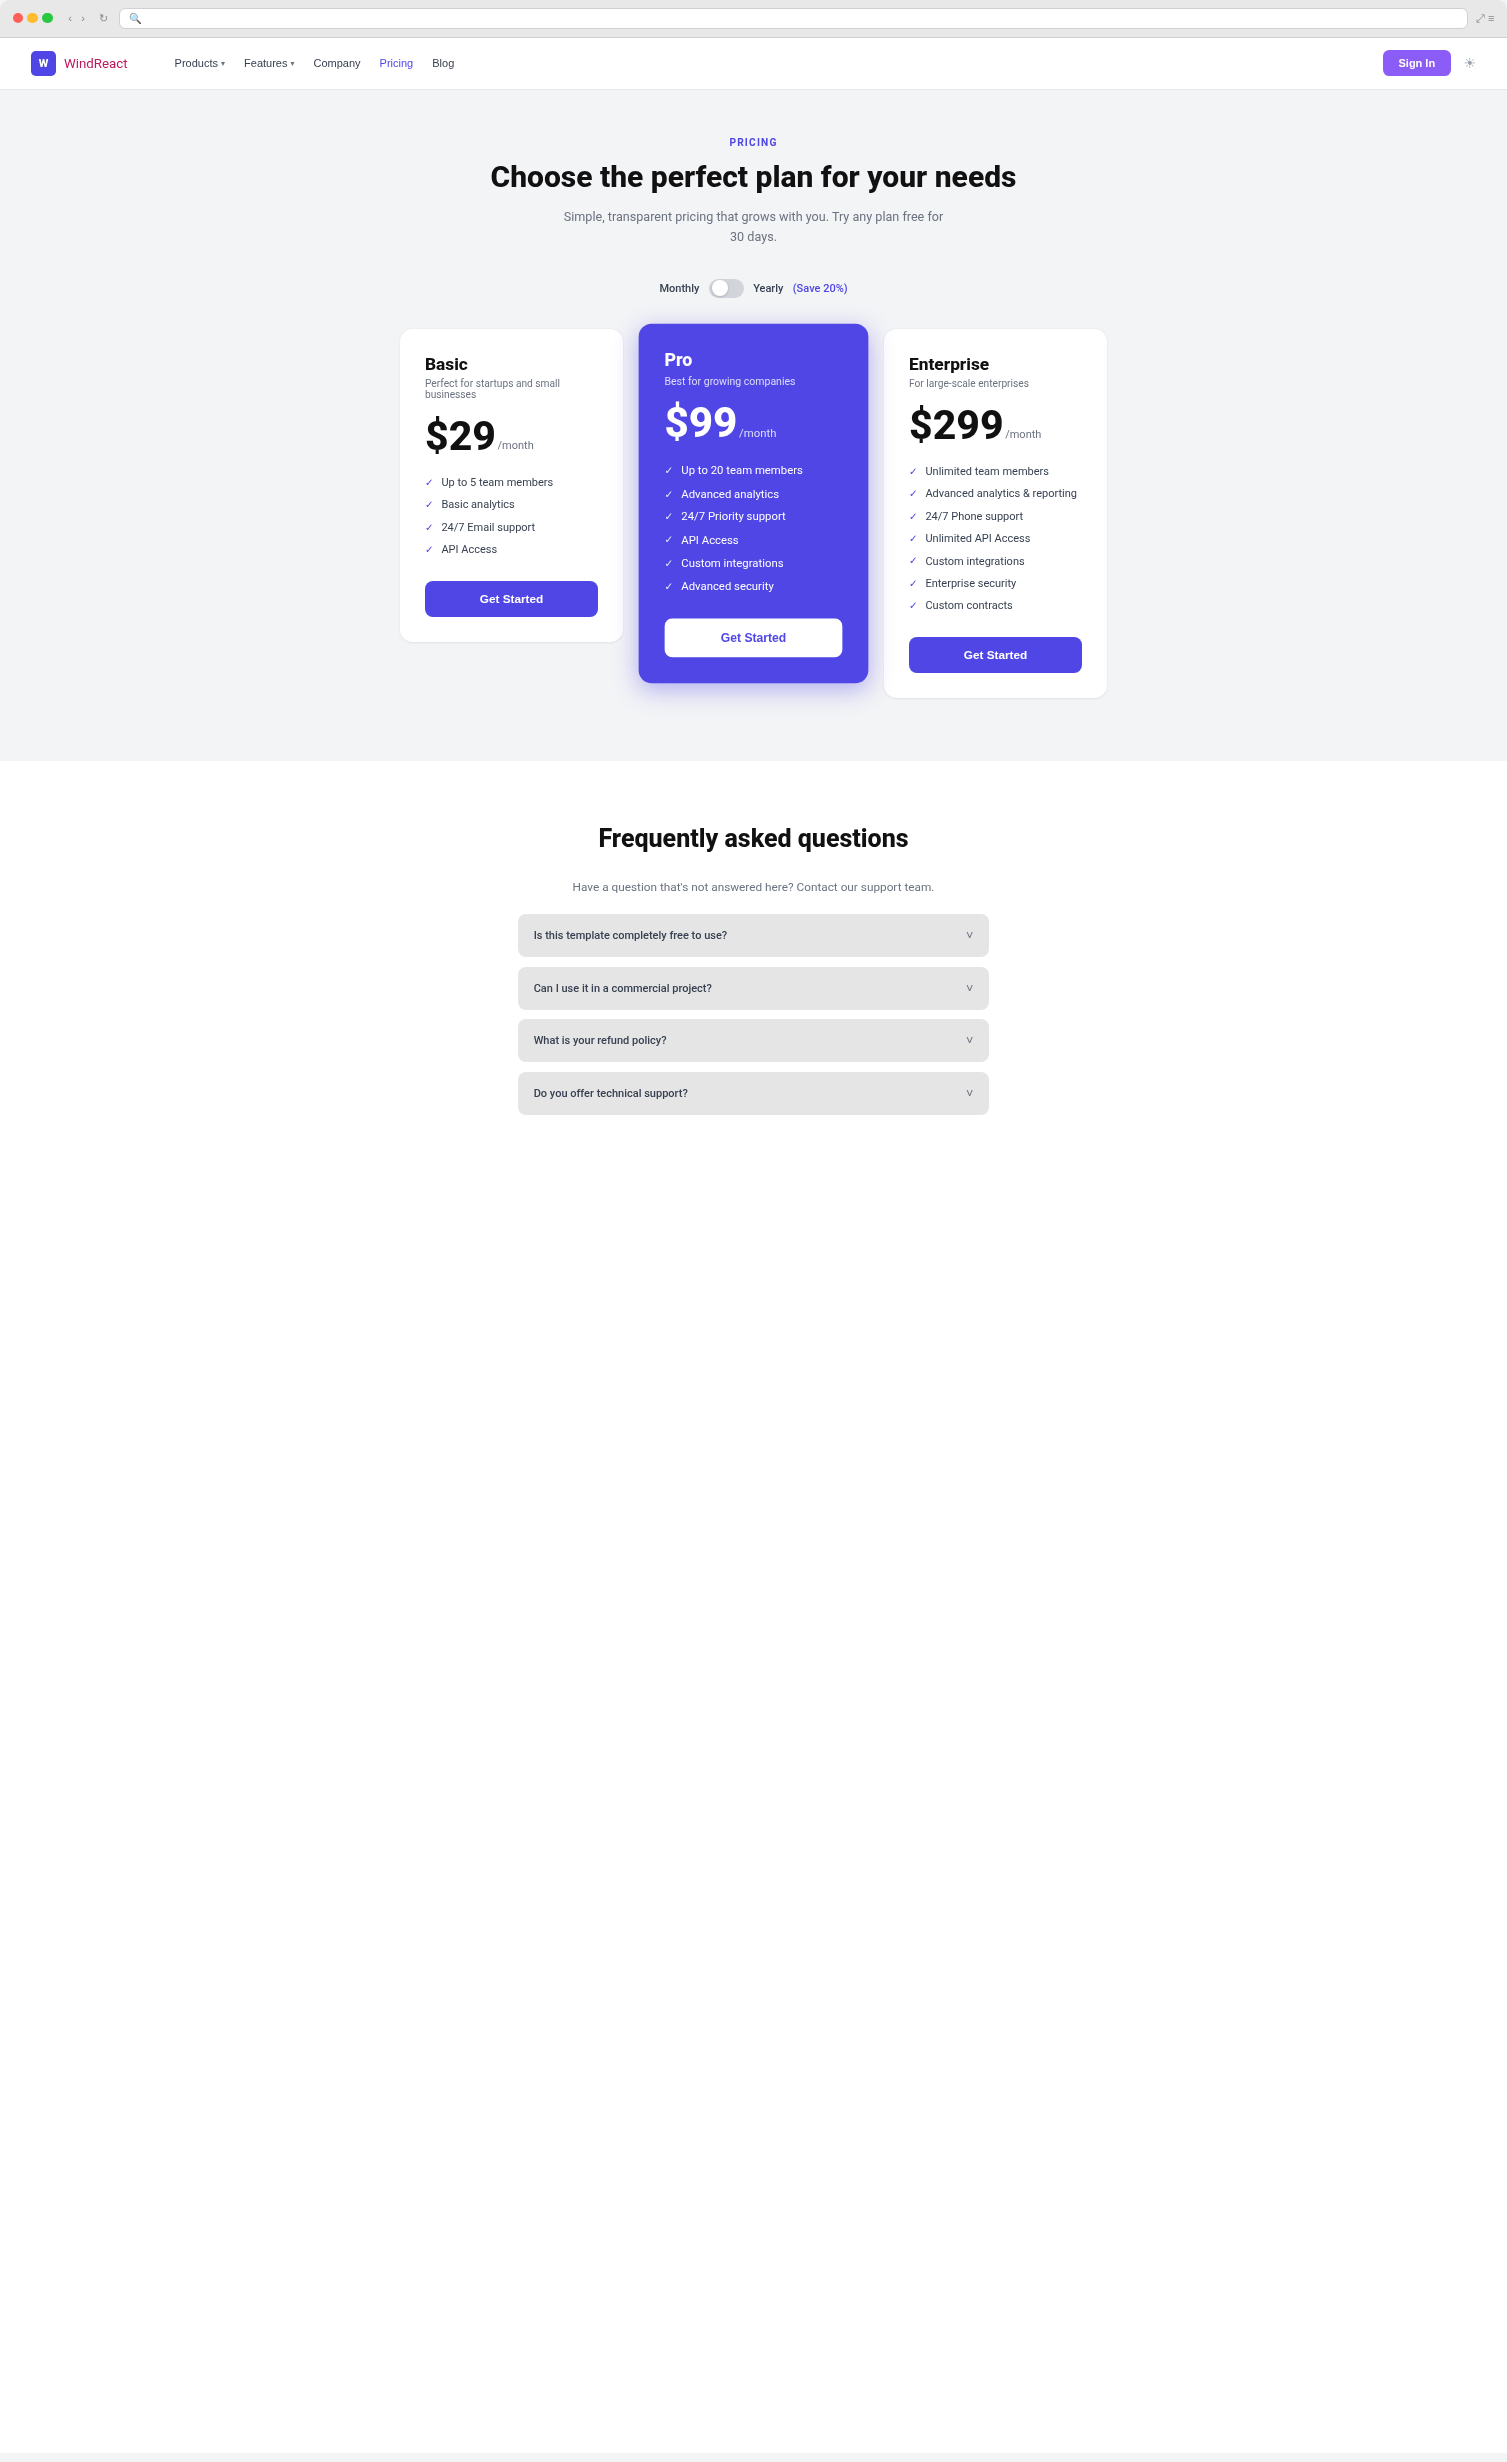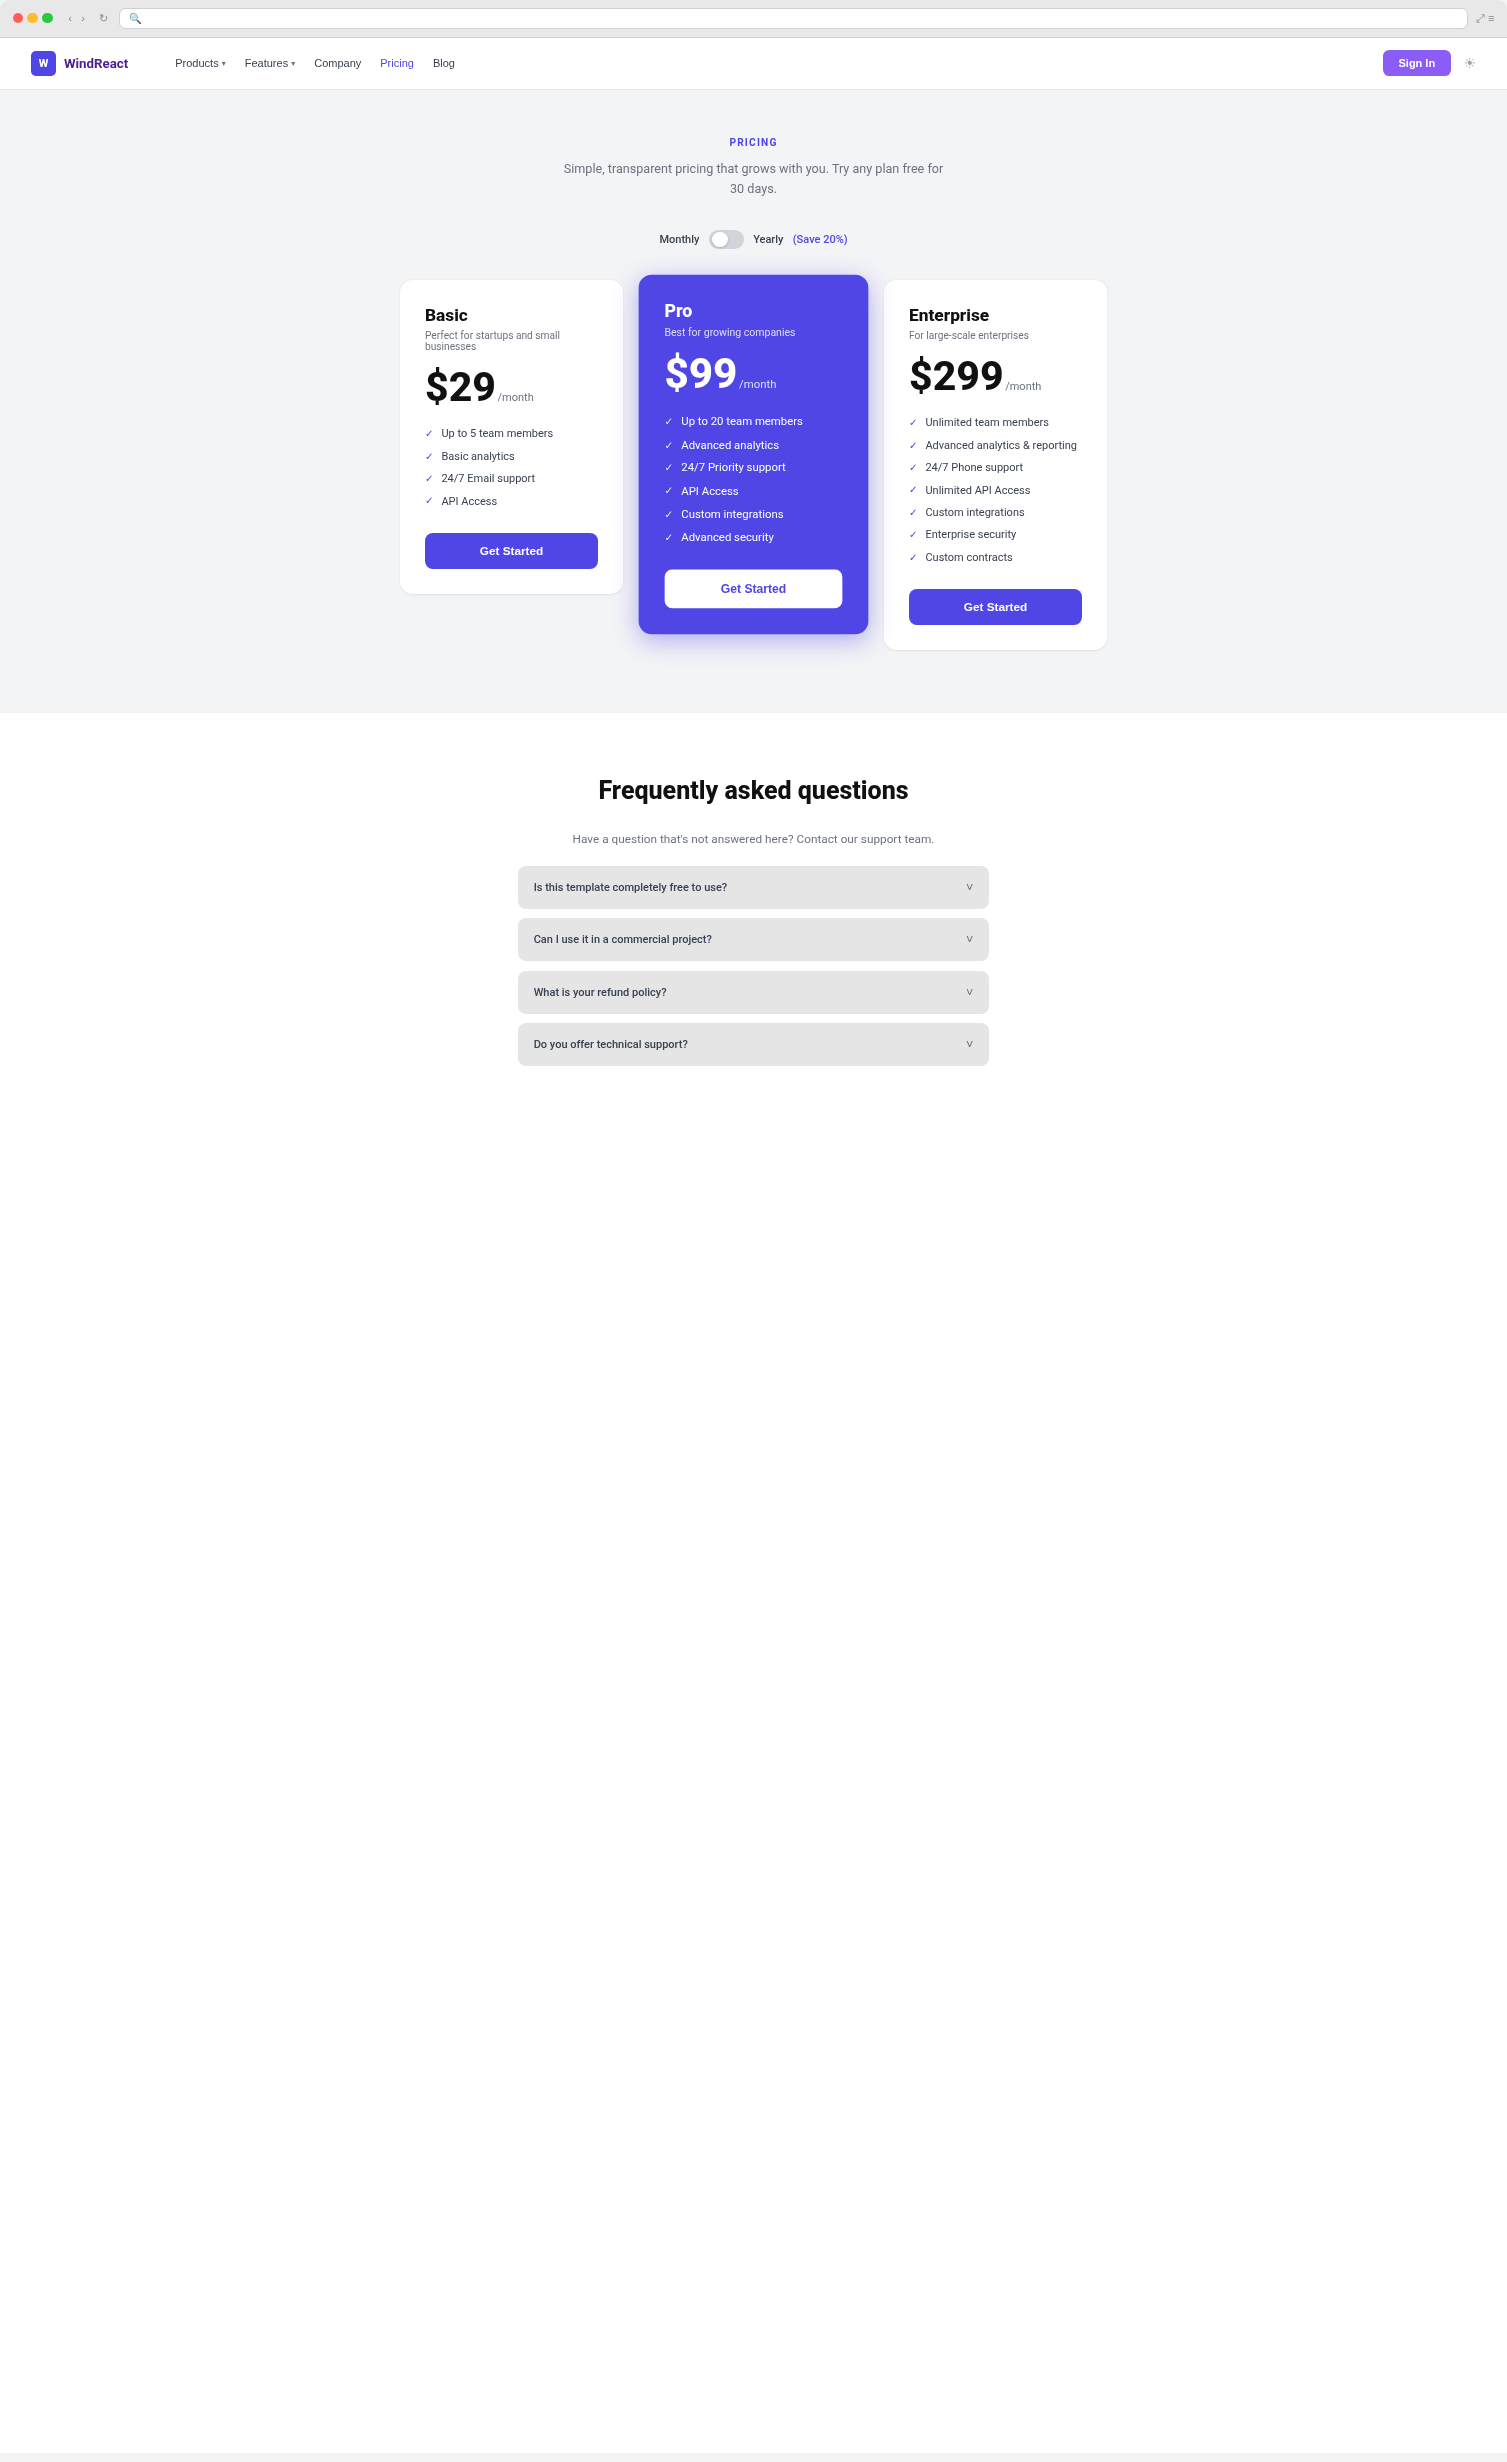--- a/index.html
+++ b/index.html
@@ -48,21 +48,21 @@
       border-bottom: 0.8px solid #e5e7eb;
     }
     .logo-area {
       display: flex; align-items: center; gap: 7.9px; text-decoration: none;
     }
     .logo-box {
       width: 25px; height: 25px; background: #4f46e5; border-radius: 4.7px;
       display: flex; align-items: center; justify-content: center;
       color: white; font-weight: 800; font-size: 11px;
     }
-    .logo-text { font-size: 13.3px; font-weight: 700; color: #4c1d95; }
+    .logo-text { font-size: 13.3px; font-weight: 400; color: #be185d; }
     .nav-links { display: flex; align-items: center; gap: 19px; flex: 1; margin-left: 22px; }
     .nav-item {
       display: flex; align-items: center; gap: 3.1px;
       color: #374151; font-size: 11px; font-weight: 500;
       cursor: pointer; text-decoration: none; background: none; border: none;
     }
     .nav-item.active { color: #4f46e5; }
     .nav-item .chevron { font-size: 7.9px; color: #6b7280; }
     .nav-right { display: flex; align-items: center; gap: 12.6px; margin-left: auto; }
     .sign-in-btn {
@@ -213,20 +213,21 @@
       <button class="theme-btn">
         <span>☀</span>
       </button>
     </div>
   </nav>
 
   <div class="main-content">
 
     <div class="hero">
       <div class="pricing-label">PRICING</div>
+      <h1 class="hero-title">Choose the perfect plan for your needs</h1>
       <p class="hero-subtitle">Simple, transparent pricing that grows with you. Try any plan free for 30 days.</p>
     </div>
 
     <div class="billing-toggle">
       <span class="toggle-label">Monthly</span>
       <div class="toggle-switch">
         <div class="toggle-thumb"></div>
       </div>
       <span class="toggle-label">Yearly</span>
       <span class="save-label">(Save 20%)</span>

